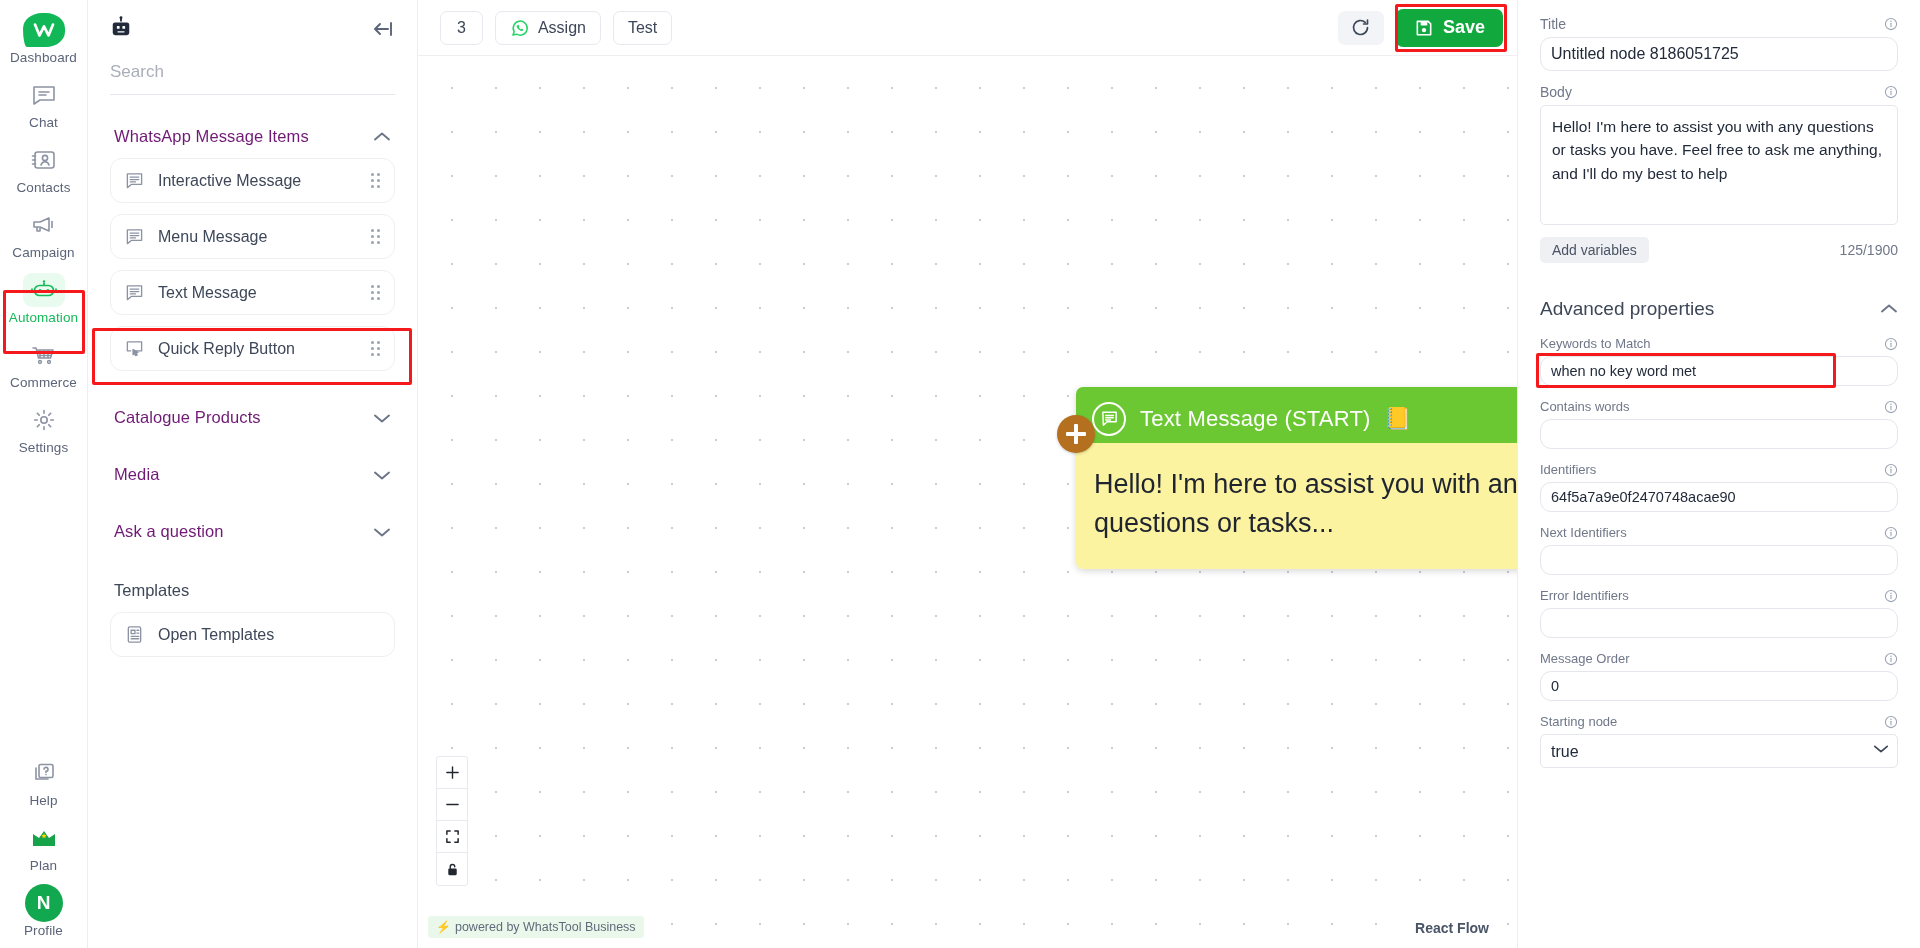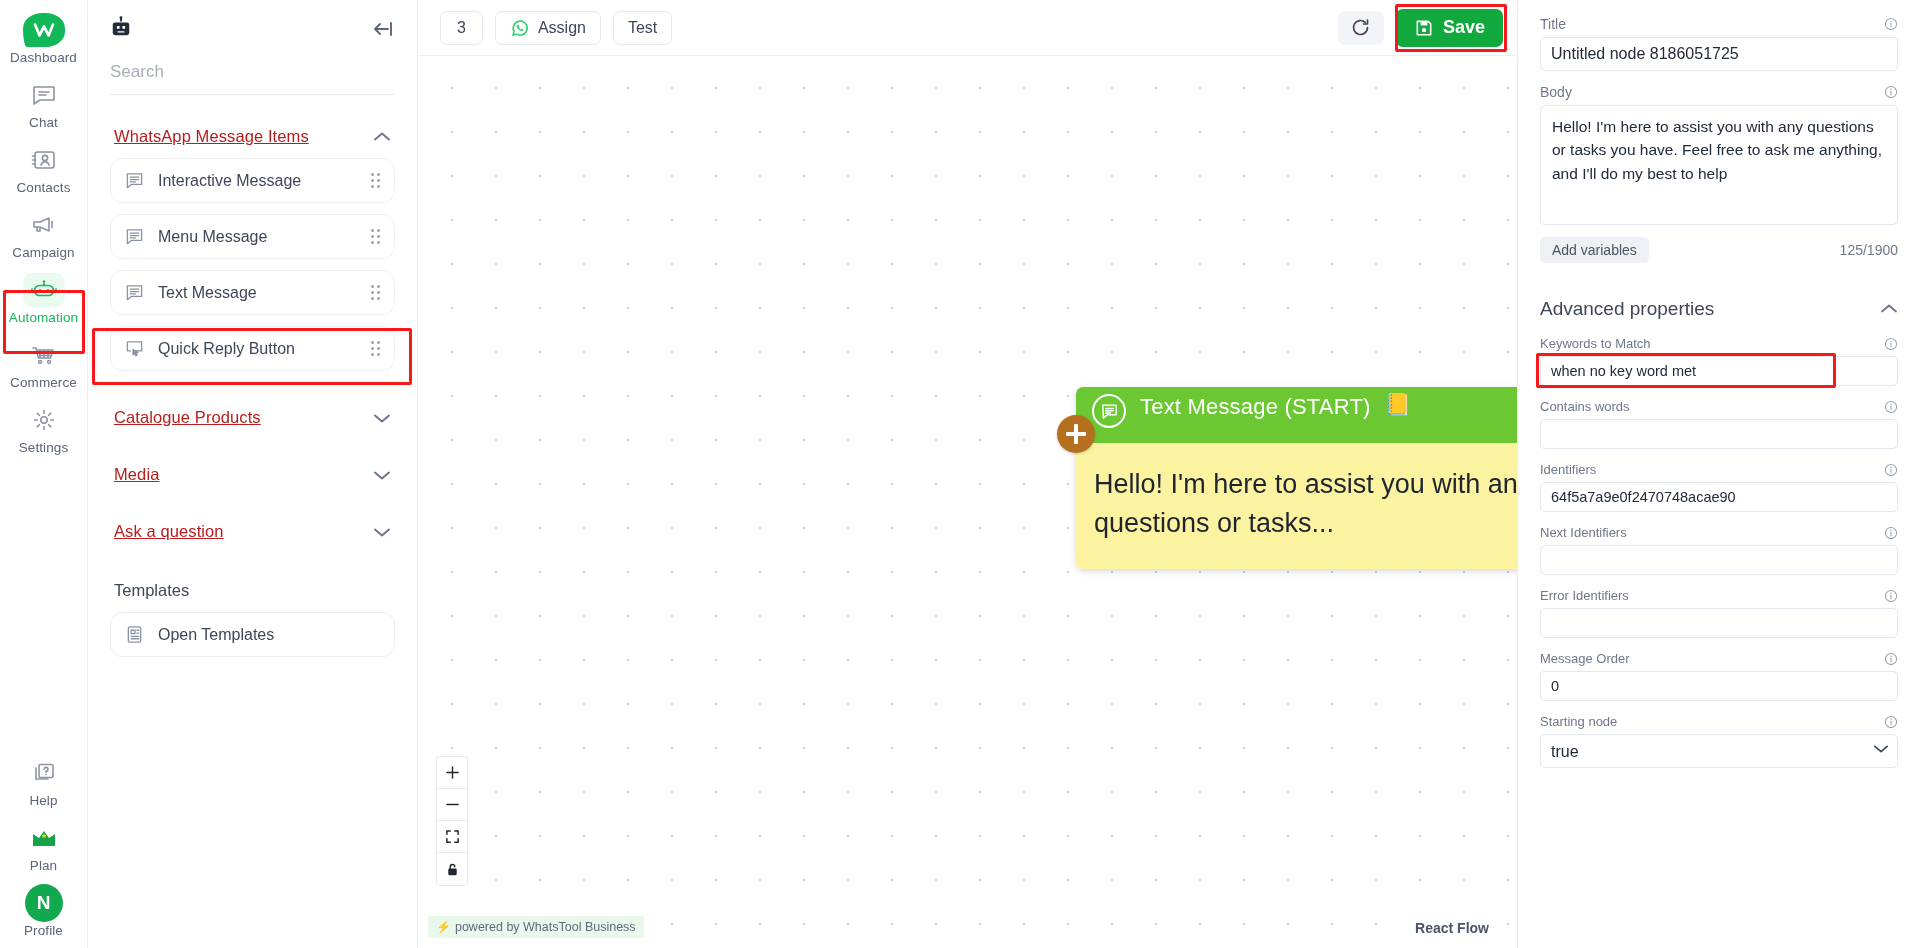--- a/index.html
+++ b/index.html
@@ -32,21 +32,21 @@
   .lib-top{display:flex;align-items:center;justify-content:space-between;padding:16px 22px 10px;}
   .bot-ico{color:#222b3a;}
   .collapse-btn{color:#5b6478;cursor:pointer;display:flex;}
   .search-wrap{padding:4px 22px 0;}
   .search-input{width:100%;border:none;border-bottom:1px solid #e4e7ec;outline:none;
                 font-size:17px;color:#15803d;padding:6px 0 12px;font-family:"Liberation Sans",sans-serif;background:transparent;}
   .search-input::placeholder{color:#a9aeb8;}
   .lib-body{flex:1;overflow:hidden;padding:14px 22px 0;}
   .sec-head{display:flex;align-items:center;justify-content:space-between;
             padding:18px 4px 12px;cursor:pointer;}
-  .sec-title{font-size:16.5px;color:#b91c1c;font-weight:400;letter-spacing:.1px;text-decoration:underline;}
+  .sec-title{font-size:16.5px;color:#701a75;font-weight:400;letter-spacing:.1px;}
   .chev{color:#6c7588;display:flex;}
   .blk{display:flex;align-items:center;gap:14px;border:1px solid #edeff3;border-radius:12px;
        padding:12px 14px;margin-bottom:11px;background:#fff;cursor:grab;position:relative;}
   .blk-ico{color:#8b93a4;display:flex;flex:0 0 auto;}
   .blk-lbl{font-size:16px;color:#3d4758;flex:1;}
   .grip{display:grid;grid-template-columns:repeat(2,3px);grid-template-rows:repeat(3,3px);
         gap:3px;}
   .grip i{width:3px;height:3px;background:#9aa2b1;border-radius:50%;display:block;}
   .tmpl-head{font-size:16.5px;color:#3d4758;padding:10px 4px 12px;}
 
@@ -67,21 +67,21 @@
 
   .canvas{flex:1;position:relative;overflow:hidden;
           background-color:#fff;
           background-image:radial-gradient(circle, #c9ccd4 1.1px, transparent 1.2px);
           background-size:44px 44px;background-position:12px 10px;}
 
   
   .node{position:absolute;left:658px;top:331px;width:484px;border-radius:7px;
         box-shadow:0 2px 7px rgba(0,0,0,.16);overflow:visible;}
   .node-head{background:#6cc832;height:56px;border-radius:7px 7px 0 0;display:flex;
-             align-items:flex-start;padding:7px 14px 0 16px;gap:14px;}
+             align-items:center;padding:7px 14px 0 16px;gap:14px;}
   .node-head-ico{width:34px;height:34px;border-radius:50%;border:2px solid #fff;color:#fff;
                  display:flex;align-items:center;justify-content:center;flex:0 0 auto;}
   .node-title{color:#fff;font-size:22px;letter-spacing:.2px;white-space:nowrap;}
   .node-emoji{font-size:22px;line-height:1;}
   .node-body{background:#fbf3a0;border-radius:0 0 7px 7px;padding:22px 18px 26px;}
   .node-text{font-size:27px;line-height:1.45;color:#1f2430;}
   .handle{position:absolute;top:28px;width:38px;height:38px;border-radius:50%;
           display:flex;align-items:center;justify-content:center;color:#fff;cursor:pointer;
           box-shadow:0 1px 3px rgba(0,0,0,.2);}
   .handle.left{left:-19px;background:#b5701f;}
@@ -100,21 +100,21 @@
   .reactflow{position:absolute;right:28px;bottom:12px;font-size:14px;font-weight:700;color:#4a5568;}
 
   
   .props{width:403px;flex:0 0 403px;border-left:1px solid #eceef2;background:#fff;
          padding:16px 22px 0;overflow:hidden;position:relative;}
   .fld{margin-bottom:13px;position:relative;}
   .fld-row{display:flex;align-items:center;justify-content:space-between;margin-bottom:5px;}
   .fld-lbl{font-size:14px;color:#6f7789;}
   .fld-lbl.sm{font-size:13px;}
   .info-i{color:#9aa2b1;display:flex;cursor:pointer;}
-  .inp{width:100%;border:1px solid #e3e6ec;border-radius:5px;height:34px;padding:0 10px;
+  .inp{width:100%;border:1px solid #e3e6ec;border-radius:11px;height:34px;padding:0 10px;
        font-size:16px;color:#222b3a;outline:none;font-family:"Liberation Sans",sans-serif;background:#fff;}
   .inp.sm{height:30px;font-size:14.5px;}
   .ta{width:100%;border:1px solid #e3e6ec;border-radius:5px;height:120px;padding:9px 11px;
       font-size:15.5px;line-height:1.5;color:#222b3a;outline:none;resize:none;
       font-family:"Liberation Sans",sans-serif;background:#fff;}
   .under{display:flex;align-items:center;justify-content:space-between;margin-top:8px;}
   .addvar{background:#eef0f4;border:none;border-radius:5px;height:26px;padding:0 12px;
           font-size:14px;color:#4b5464;cursor:pointer;font-family:"Liberation Sans",sans-serif;}
   .count{font-size:14px;color:#6f7789;}
   .adv-head{display:flex;align-items:center;justify-content:space-between;

